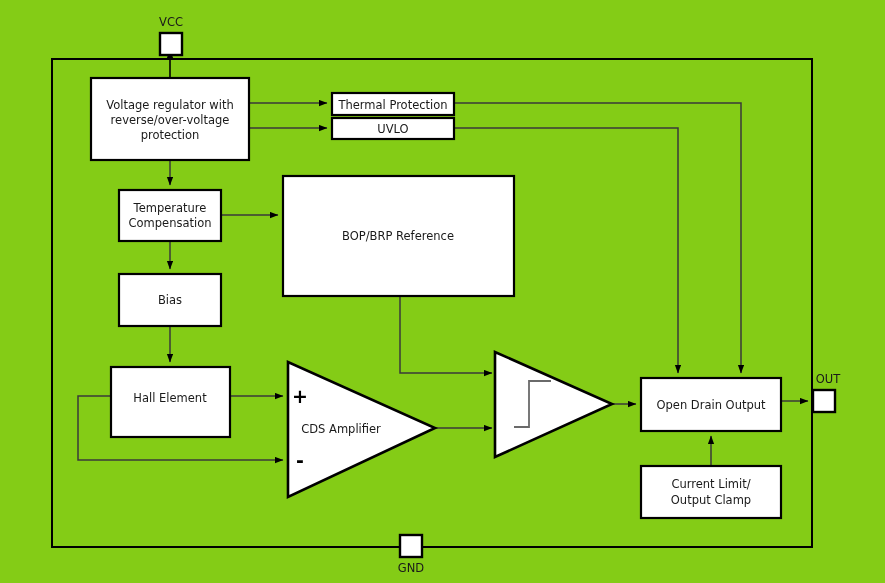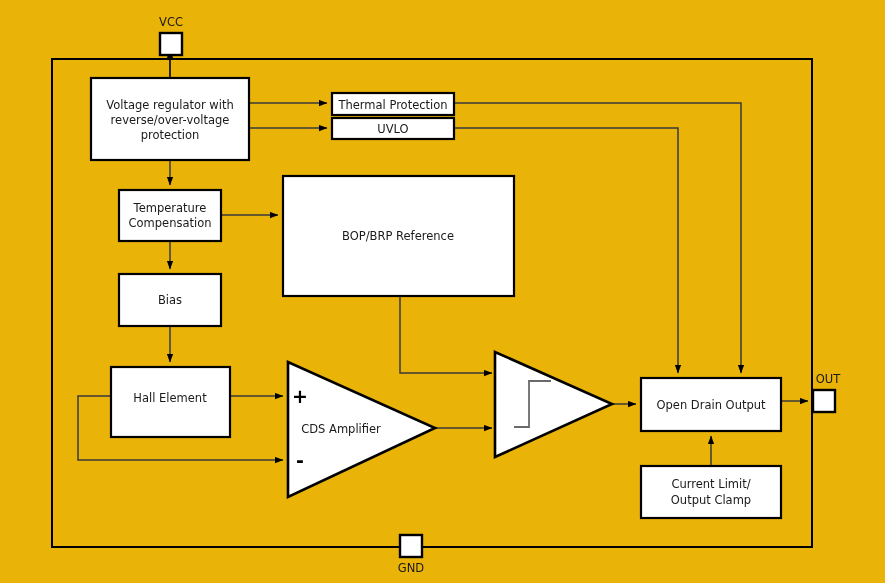--- a/index.html
+++ b/index.html
@@ -8,21 +8,21 @@
     padding: 0;
     background: #ffffff;
   }
   body {
     font-family: "DejaVu Sans", sans-serif;
   }
   #diagram-root {
     position: relative;
     width: 885px;
     height: 583px;
-    background: #eab308;
+    background: #84cc16;
     overflow: hidden;
   }
   #diagram-svg {
     position: absolute;
     left: 0;
     top: 0;
     width: 885px;
     height: 583px;
   }
   .blk-stroke { stroke: #000000; stroke-width: 2.2; fill: #ffffff; }

